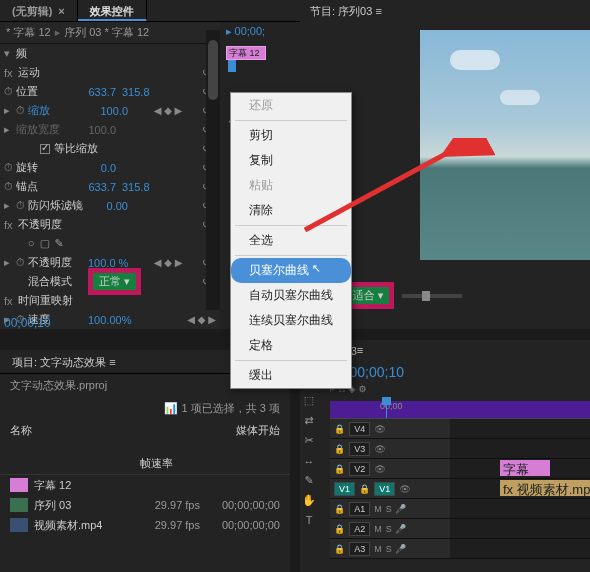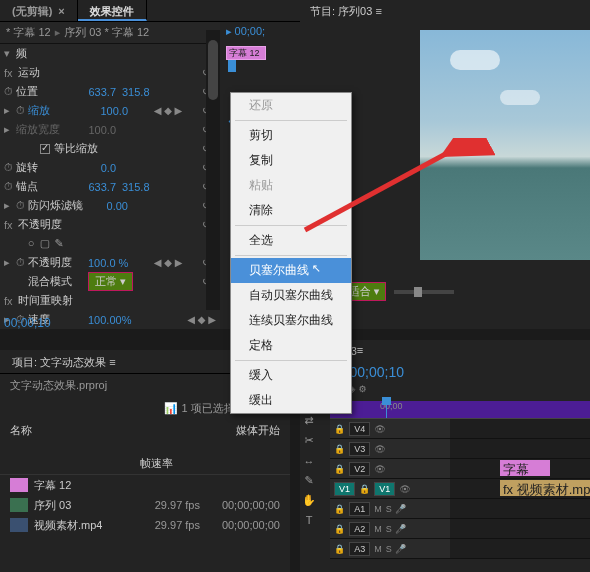--- a/index.html
+++ b/index.html
@@ -21,21 +21,21 @@
 .prop-toggle { width: 12px; color: #888; cursor: pointer; }
 .prop-fx { width: 14px; color: #888; }
 .prop-label { flex: 0 0 60px; color: #ccc; }
 .prop-label.link { color: #3a8ed6; }
 .prop-val { color: #3a8ed6; min-width: 40px; text-align: right; margin-right: 6px; }
 .prop-val2 { color: #3a8ed6; min-width: 40px; text-align: left; }
 .prop-kf { color: #888; margin-left: auto; font-size: 10px; }
 .reset-icon { margin-left: auto; color: #888; width: 14px; }
 .checkbox { display: inline-block; width: 10px; height: 10px; border: 1px solid #888; margin-right: 4px; position: relative; }
 .checkbox.checked::after { content: "✓"; position: absolute; top: -3px; left: 0; font-size: 10px; color: #ccc; }
-.dropdown-val { background: #4d7c0f; padding: 1px 6px; border: 1px solid #be185d; color: #ccc; }
+.dropdown-val { background: #15803d; padding: 1px 6px; border: 5px solid #be185d; color: #ccc; }
 .icon-btn { display: inline-block; width: 14px; height: 14px; text-align: center; color: #999; }
 
 
 .mini-timeline { flex: 1; background: #232323; position: relative; }
 .mini-time-head { padding: 3px 6px; color: #3a8ed6; }
 .mini-clip { position: absolute; top: 24px; left: 6px; width: 40px; height: 14px; background: #d67dd6; border: 1px solid #e8a0e8; font-size: 9px; padding: 0 2px; color: #222; }
 .mini-playhead { position: absolute; top: 38px; left: 8px; width: 8px; height: 12px; background: #3a8ed6; }
 .mini-kf-diamond { position: absolute; width: 7px; height: 7px; background: #3a8ed6; transform: rotate(45deg); }
 
 
@@ -43,21 +43,21 @@
 .prog-tabs { display: flex; background: #232323; height: 22px; }
 .prog-tab { padding: 4px 10px; color: #ccc; }
 .preview { position: absolute; top: 30px; right: 0; width: 170px; height: 230px; background: linear-gradient(to bottom, #88b8d8 0%, #a8c8d8 40%, #c8d8d8 55%, #4a7878 60%, #5a8888 100%); }
 .preview-cloud1 { position: absolute; top: 20px; left: 30px; width: 50px; height: 20px; background: rgba(255,255,255,0.6); border-radius: 10px; }
 .preview-cloud2 { position: absolute; top: 60px; left: 80px; width: 40px; height: 15px; background: rgba(255,255,255,0.5); border-radius: 8px; }
 
 
 .context-menu { position: absolute; left: 230px; top: 92px; width: 122px; background: #f0f0f0; border: 1px solid #888; box-shadow: 2px 2px 6px rgba(0,0,0,0.5); z-index: 100; }
 .ctx-item { padding: 4px 18px; color: #222; font-size: 12px; position: relative; }
 .ctx-item.disabled { color: #999; }
-.ctx-item.hover { background: #4a90d9; color: #fff; }
+.ctx-item.hover { background: #4a90d9; color: #fff; border-radius: 10px; }
 .ctx-sep { height: 1px; background: #ccc; margin: 2px 4px; }
 .ctx-check::before { content: "✓"; position: absolute; left: 4px; }
 .ctx-cursor { position: absolute; right: 30px; top: 4px; font-size: 11px; }
 
 
 .arrow { position: absolute; left: 295px; top: 138px; width: 200px; height: 100px; z-index: 200; pointer-events: none; }
 
 
 .project-panel { position: absolute; left: 0; top: 350px; width: 290px; height: 222px; background: #232323; }
 .proj-tabs { display: flex; border-bottom: 1px solid #000; height: 24px; }
@@ -241,21 +241,20 @@
   <div class="ctx-item disabled">粘贴</div>
   <div class="ctx-item">清除</div>
   <div class="ctx-sep"></div>
   <div class="ctx-item">全选</div>
   <div class="ctx-sep"></div>
   <div class="ctx-item hover"><span>贝塞尔曲线</span><span class="ctx-cursor">↖</span></div>
   <div class="ctx-item">自动贝塞尔曲线</div>
   <div class="ctx-item">连续贝塞尔曲线</div>
   <div class="ctx-item">定格</div>
   <div class="ctx-sep"></div>
-  <div class="ctx-item">缓入</div>
   <div class="ctx-item">缓出</div>
 </div>
 
 <svg class="arrow">
   <defs>
       <marker id="ah" markerWidth="10" markerHeight="10" refX="2" refY="5" orient="auto">
         <path d="M0,0 L10,5 L0,10 Z" fill="#e03030"></path>
       </marker>
     </defs>
   <line x1="180" y1="0" x2="10" y2="92" stroke="#e03030" stroke-width="5" marker-start="url(#ah)"></line>

